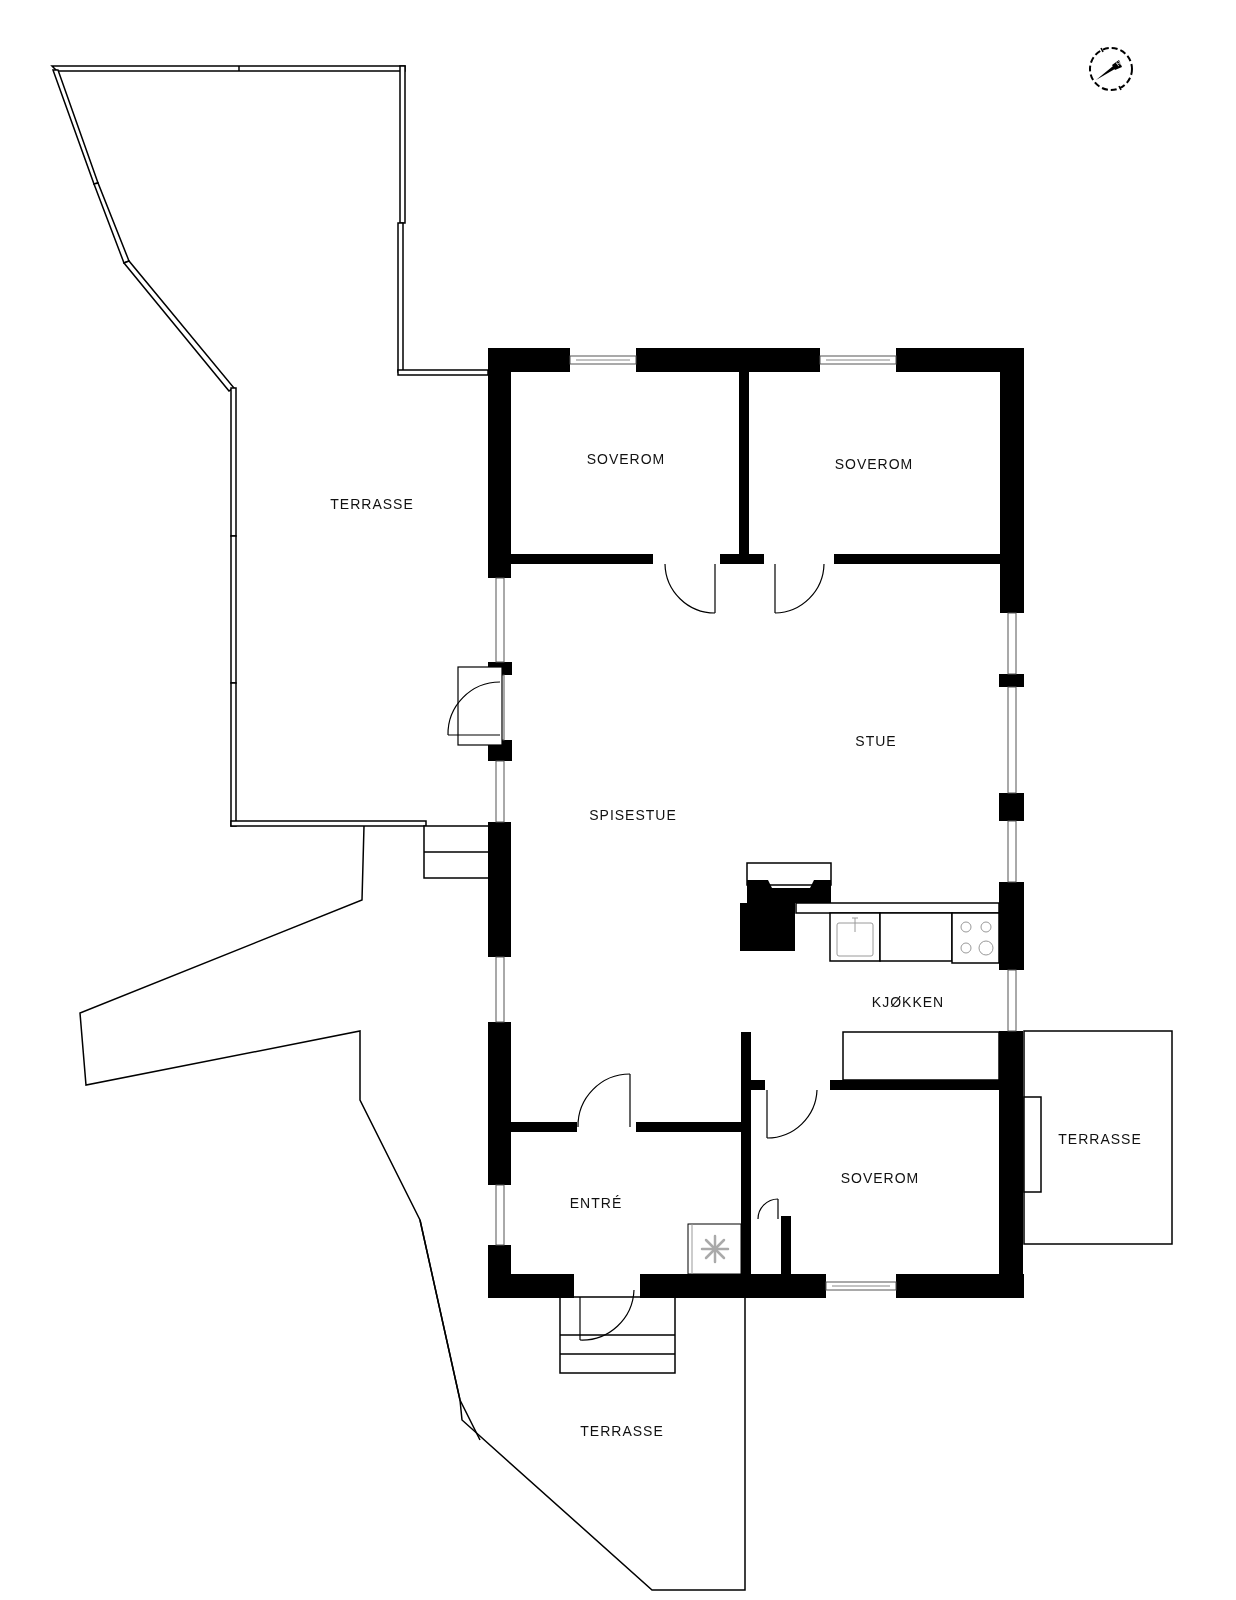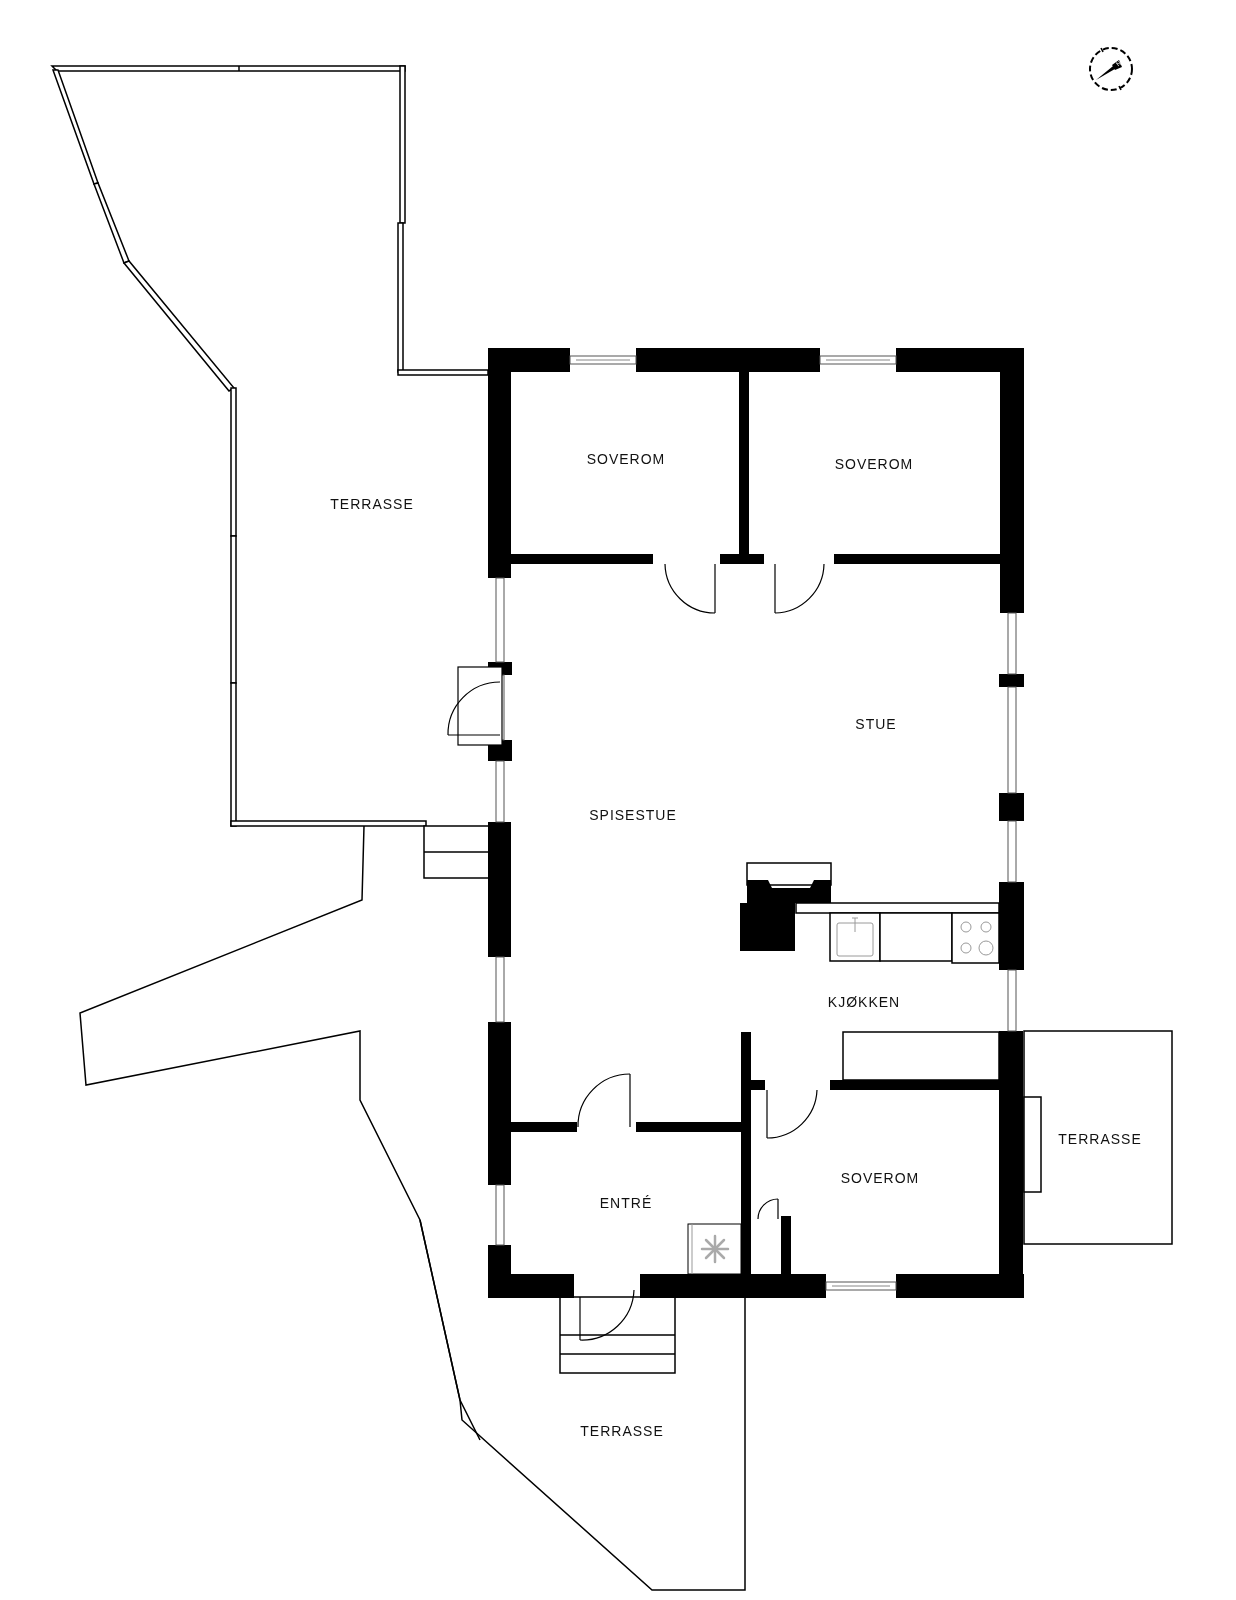--- a/index.html
+++ b/index.html
@@ -198,21 +198,21 @@
     <line x1="15" y1="4" x2="17" y2="8" stroke="#000" stroke-width="1.5"></line>
     <line x1="35" y1="46" x2="33" y2="42" stroke="#000" stroke-width="1.5"></line>
     <polygon points="10,36 32,18 34,22" fill="#000"></polygon>
     <polygon points="26,21 33,16 36,23 29,26" fill="#000"></polygon>
     <text x="31" y="23" font-family="Liberation Sans, sans-serif" font-size="6" fill="#fff" transform="rotate(-40 31 21)">N</text>
   </svg>
 </div>
 
 <div class="room-label" style="left:626px;top:459px">SOVEROM</div>
 <div class="room-label" style="left:874px;top:464px">SOVEROM</div>
-<div class="room-label" style="left:876px;top:724px">STUE</div>
+<div class="room-label" style="left:876px;top:741px">STUE</div>
 <div class="room-label" style="left:633px;top:815px">SPISESTUE</div>
-<div class="room-label" style="left:864px;top:1002px">KJØKKEN</div>
+<div class="room-label" style="left:908px;top:1002px">KJØKKEN</div>
 <div class="room-label" style="left:880px;top:1178px">SOVEROM</div>
-<div class="room-label" style="left:626px;top:1203px">ENTRÉ</div>
+<div class="room-label" style="left:596px;top:1203px">ENTRÉ</div>
 
 <div class="room-label" style="left:372px;top:504px">TERRASSE</div>
 <div class="room-label" style="left:1100px;top:1139px">TERRASSE</div>
 <div class="room-label" style="left:622px;top:1431px">TERRASSE</div>
 
 </body></html>

